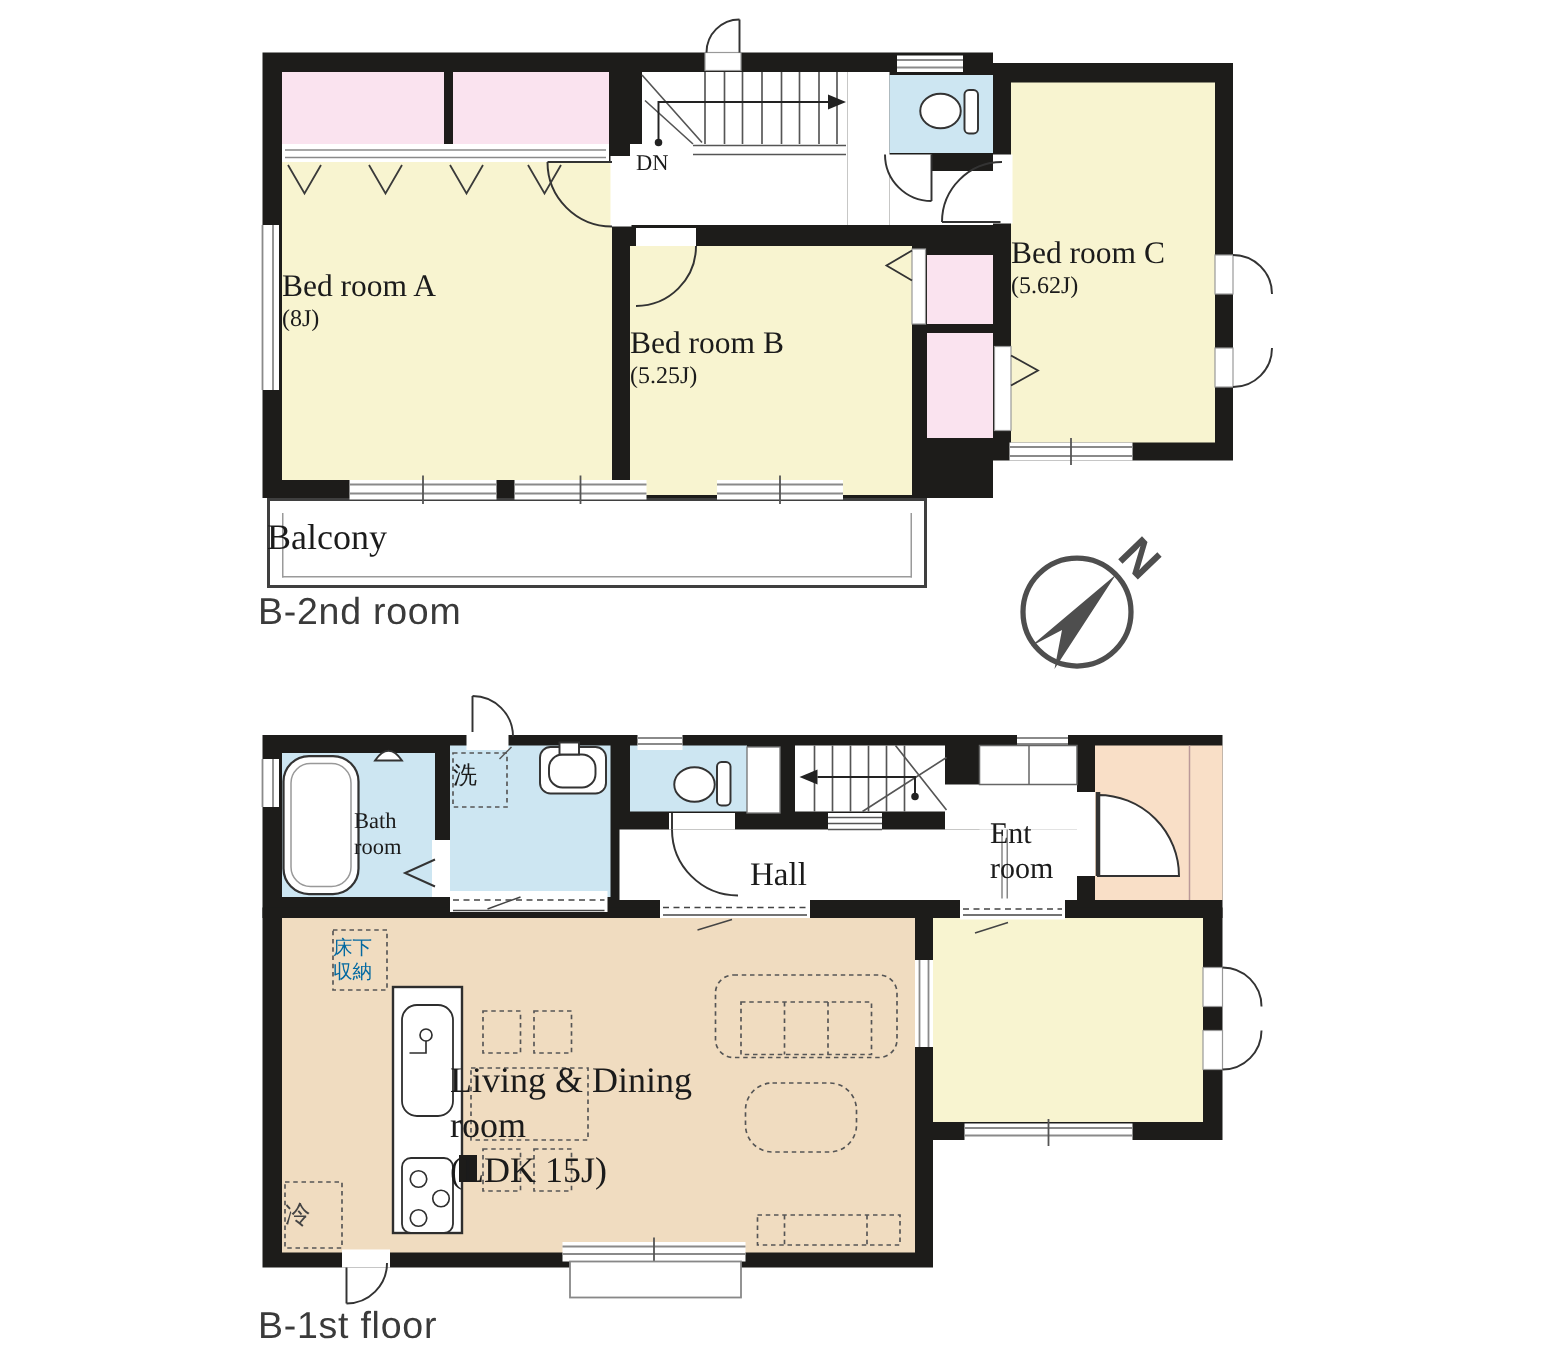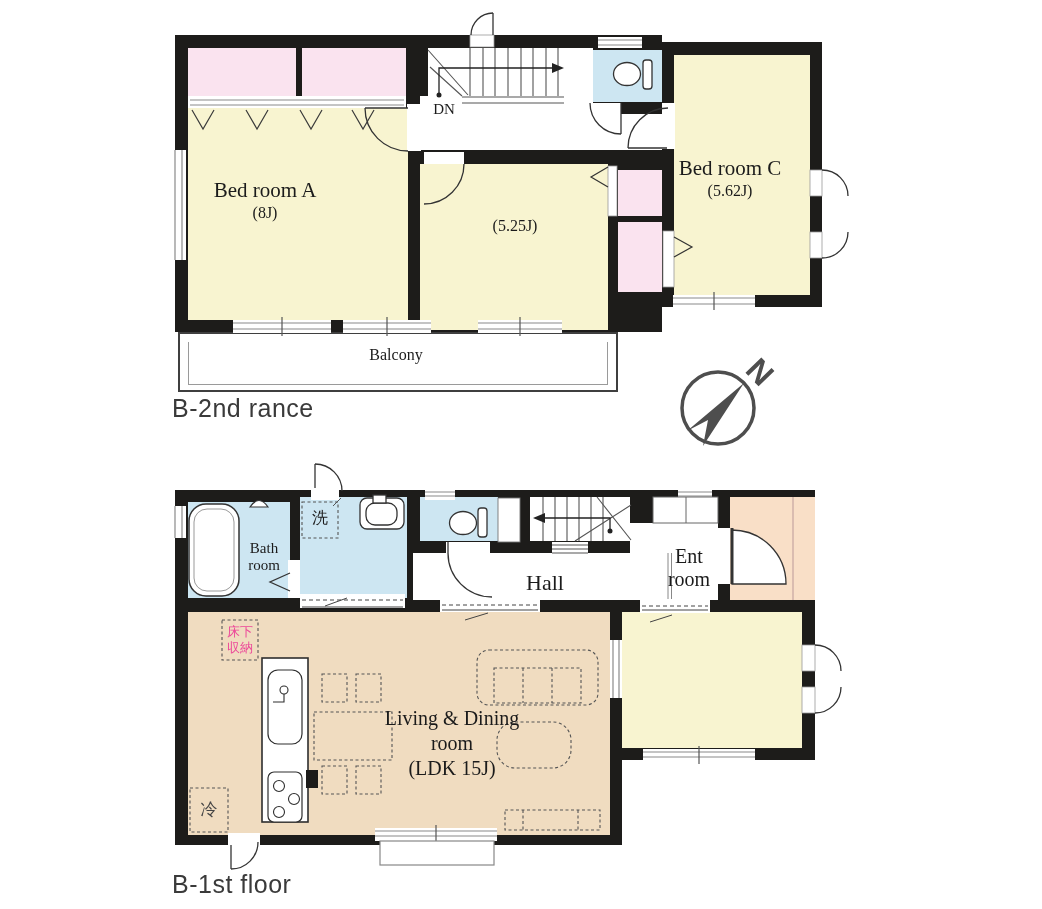--- a/index.html
+++ b/index.html
@@ -4,21 +4,21 @@
 <style>
   :root{
     --wall:#1d1c1a; --yellow:#f8f4d0; --pink:#fae3ef; --blue:#cde6f2;
     --tan:#f0dcc0; --peach:#f9dfc7;
   }
   html,body{margin:0;padding:0;background:#fff}
   #canvas{position:relative;width:1042px;height:909px;background:#fff;overflow:hidden;
           font-family:"Liberation Serif","DejaVu Serif",serif;}
   .wall{position:absolute;background:var(--wall)}
   .fill{position:absolute}
-  .t{position:absolute;text-align:center;color:#1b1b1b;line-height:1.2}
+  .t{position:absolute;text-align:left;color:#1b1b1b;line-height:1.2}
   .rn{font-size:21px}
   .rs{font-size:16px}
   .sm{font-size:15px;line-height:1.15}
   .fl{position:absolute;font-family:"Liberation Sans","DejaVu Sans",sans-serif;
       font-size:25px;color:#3a3a3a;letter-spacing:.5px}
   svg.overlay{position:absolute;left:0;top:0;pointer-events:none}
   .balc{position:absolute;border:2px solid #3f3f3f;background:#fff}
   .balc .inner{position:absolute;left:8px;right:8px;top:8px;bottom:5px;
                border:1px solid #9a9a9a;border-top:none}
 </style>
@@ -316,50 +316,51 @@
       <rect x="494" y="668" width="87" height="35"></rect>
       <path d="M523 668V703 M552 668V703"></path>
       <rect x="497" y="722" width="74" height="46" rx="18"></rect>
       <rect x="505" y="810" width="95" height="20"></rect>
       <path d="M523 810V830 M578 810V830"></path>
       <rect x="222" y="620" width="36" height="40"></rect>
       <rect x="190" y="788" width="38" height="44"></rect>
     </g>
   </svg>
 
-  <div class="t" style="left:177px;top:178px;width:176px">
+  <div class="t" style="left:188px;top:178px;width:176px">
     <div class="rn">Bed room A</div>
     <div class="rs">(8J)</div>
   </div>
   <div class="t" style="left:420px;top:216px;width:190px">
+    <div class="rn">Bed room B</div>
     <div class="rs">(5.25J)</div>
   </div>
   <div class="t" style="left:674px;top:156px;width:112px">
     <div class="rn">Bed room C</div>
     <div class="rs">(5.62J)</div>
   </div>
-  <div class="t" style="left:178px;top:345px;width:436px;font-size:16px">Balcony</div>
+  <div class="t" style="left:178px;top:345px;width:436px;font-size:24px">Balcony</div>
   <div class="t" style="left:424px;top:100px;width:40px;font-size:15px">DN</div>
-  <div class="fl" style="left:172px;top:394px">B-2nd rance</div>
+  <div class="fl" style="left:172px;top:394px">B-2nd room</div>
 
   <div class="t sm" style="left:236px;top:540px;width:56px">
     <div>Bath</div>
     <div>room</div>
   </div>
   <div class="t" style="left:302px;top:508px;width:36px;font-size:16px">洗</div>
   <div class="t" style="left:500px;top:570px;width:90px;font-size:22px">Hall</div>
   <div class="t" style="left:660px;top:545px;width:58px;font-size:20px;line-height:1.15">
     <div>Ent</div>
     <div>room</div>
   </div>
-  <div class="t" style="left:300px;top:706px;width:304px;font-size:20px;line-height:1.25">
+  <div class="t" style="left:300px;top:706px;width:304px;font-size:24px;line-height:1.25">
     <div>Living &amp; Dining</div>
     <div>room</div>
     <div>(LDK 15J)</div>
   </div>
-  <div class="t" style="left:222px;top:624px;width:36px;font-size:13px;line-height:1.25;color:#ec4899">
+  <div class="t" style="left:222px;top:624px;width:36px;font-size:13px;line-height:1.25;color:#0369a1">
     <div>床下</div>
     <div>収納</div>
   </div>
   <div class="t" style="left:190px;top:800px;width:38px;font-size:17px;color:#444">冷</div>
   <div class="fl" style="left:172px;top:870px">B-1st floor</div>
 
 </div>
 
 </body></html>

